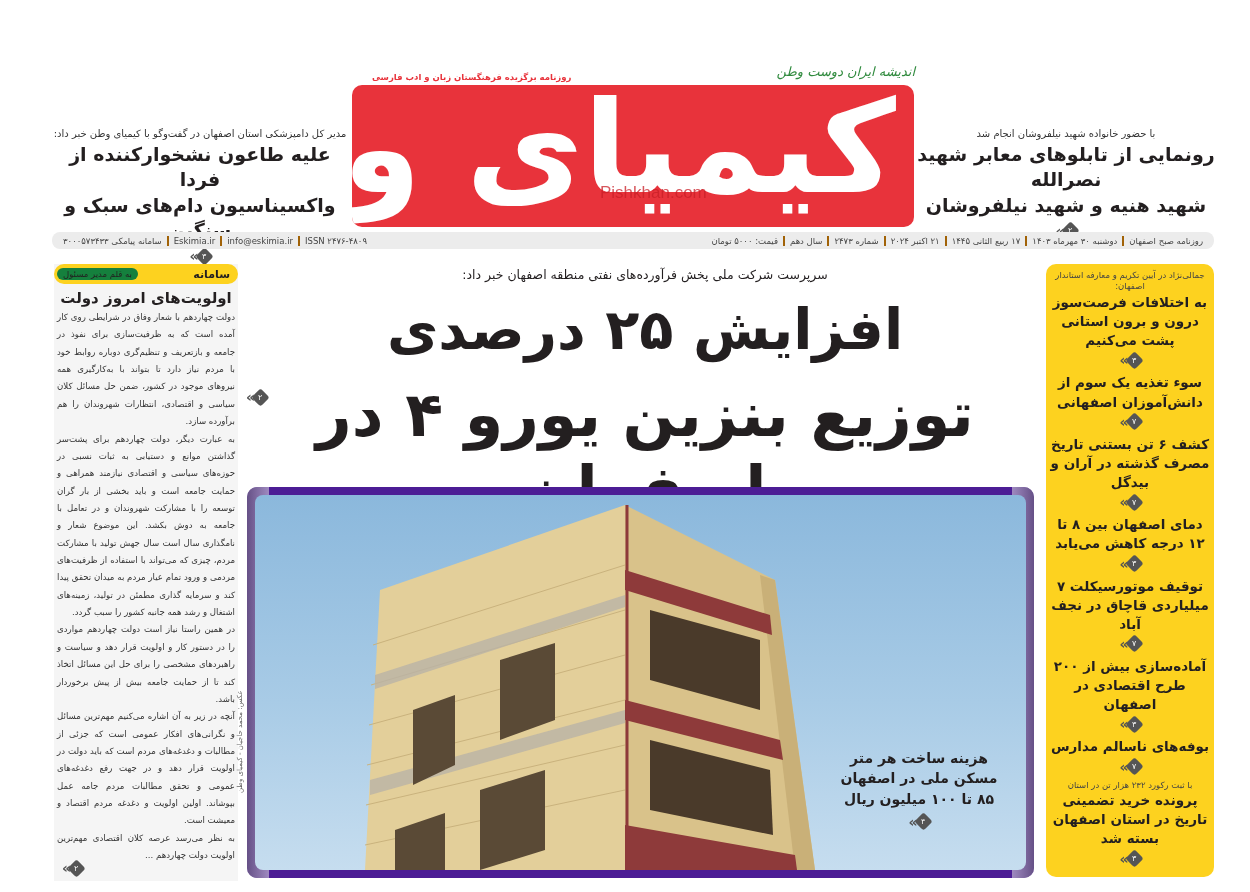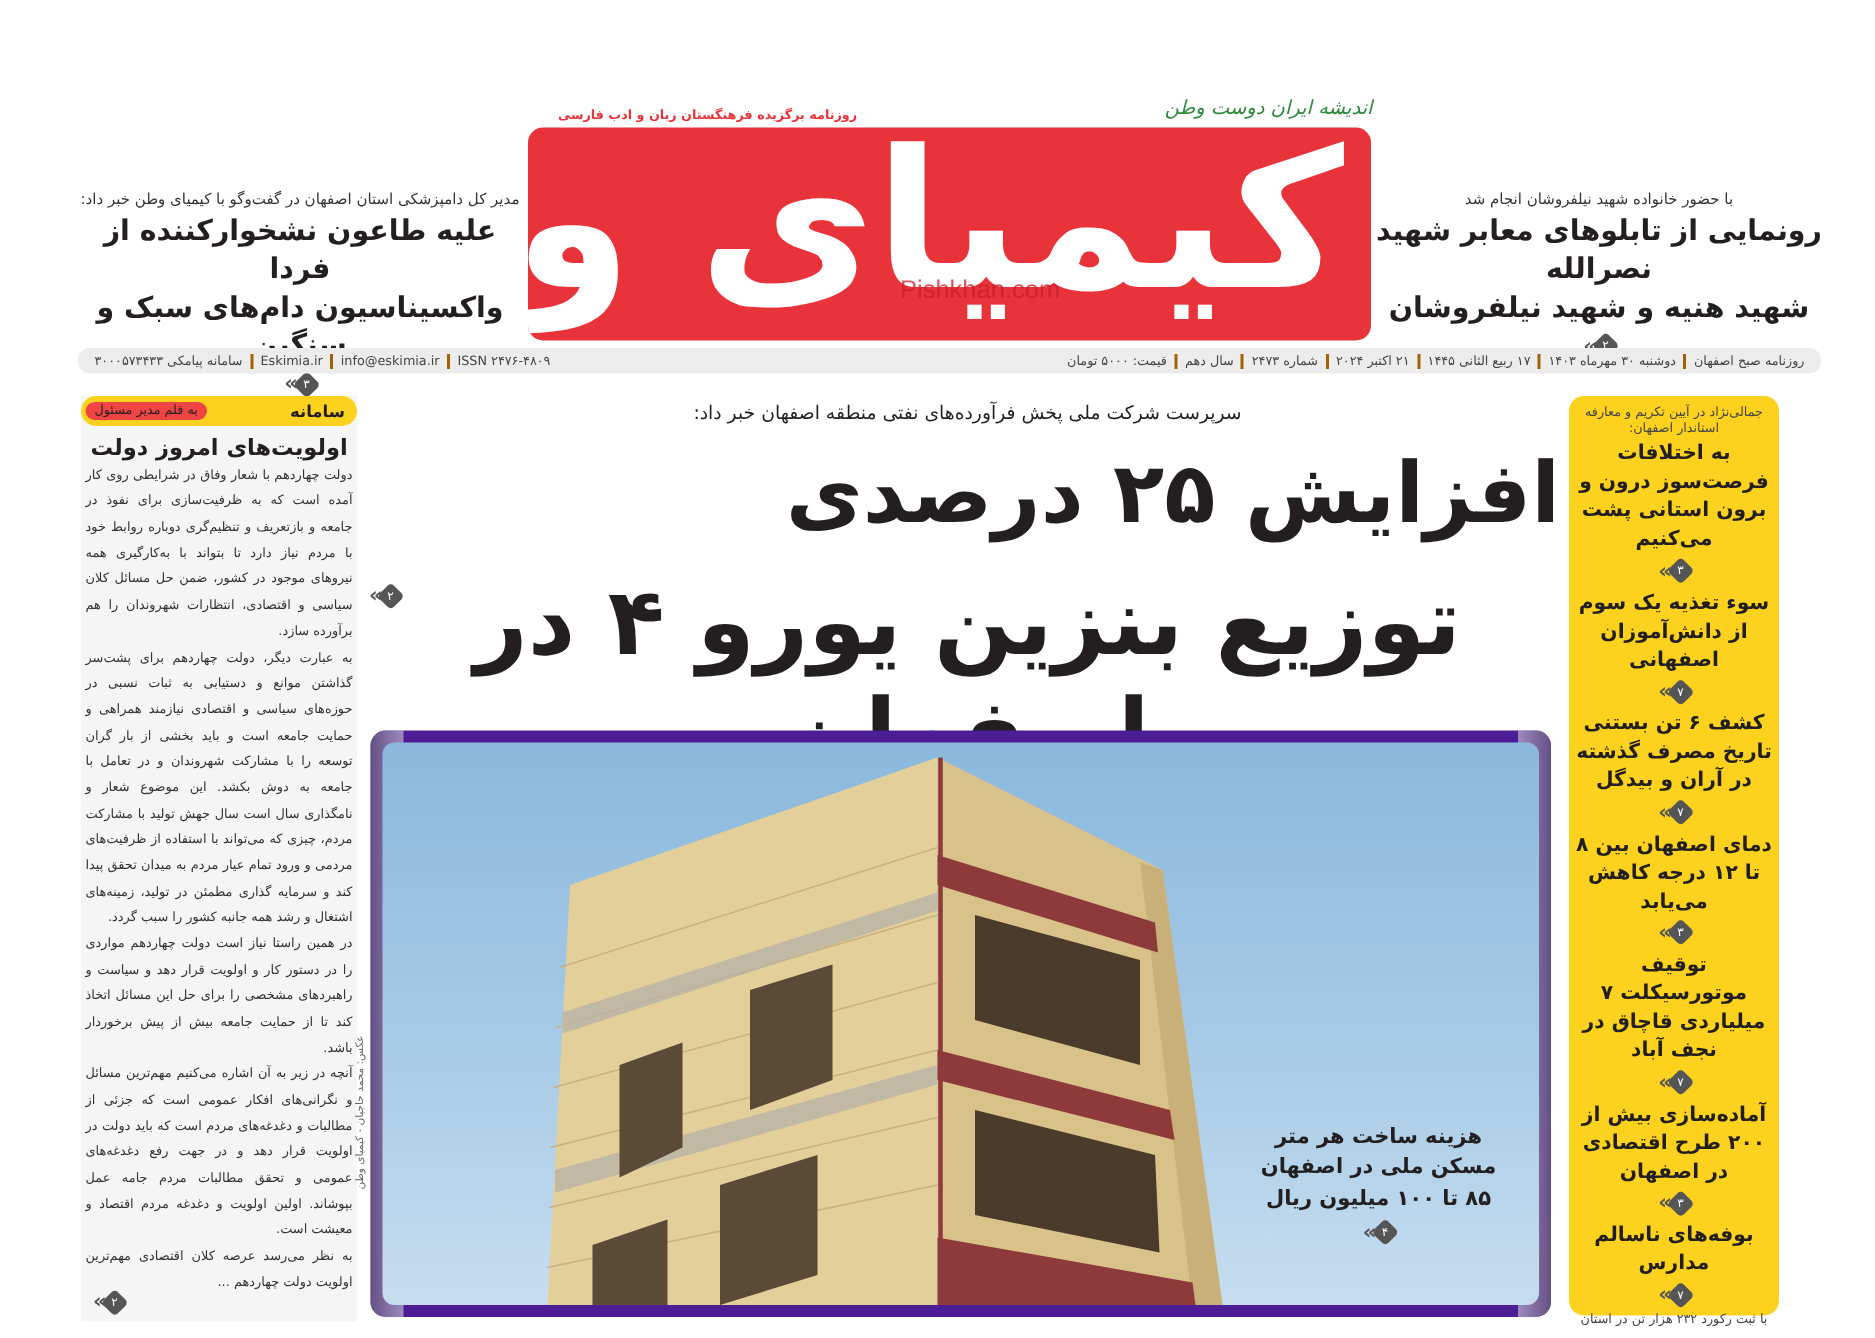--- a/index.html
+++ b/index.html
@@ -25,39 +25,39 @@
   .page-ref .num span { transform: rotate(-45deg); }
 
   
   .infobar { position: absolute; left: 52px; top: 232px; width: 1162px; height: 17px; background: #ececec; border-radius: 8px; display: flex; align-items: center; justify-content: space-between; padding: 0 6px; font-size: 8.5px; color: #444; }
   .infobar .group { display: flex; gap: 0; }
   .infobar .cell { padding: 0 5px; border-left: 2px solid #a16207; white-space: nowrap; }
   .infobar .cell:last-child { border-left: none; }
   .infobar .cell.ltr { direction: ltr; }
 
   
-  .yellow-col { position: absolute; left: 1046px; top: 264px; width: 140px; height: 613px; background: #fdd21f; border-radius: 10px; padding: 6px 4px; text-align: center; }
+  .yellow-col { position: absolute; left: 1046px; top: 264px; width: 168px; height: 613px; background: #fdd21f; border-radius: 10px; padding: 6px 4px; text-align: center; }
   .yitem { margin-bottom: 4px; }
   .yitem .ykicker { font-size: 8.5px; color: #444; line-height: 1.35; }
   .yitem .yhead { font-size: 13.5px; font-weight: bold; line-height: 1.42; color: #231f20; }
   .yitem .page-ref { margin-top: 2px; }
 
   
   .editorial { position: absolute; left: 54px; top: 264px; width: 184px; height: 617px; background: #f5f5f5; }
   .ed-header { display: flex; justify-content: space-between; align-items: center; height: 20px; background: #fdd21f; border-radius: 10px; padding: 0 8px 0 3px; }
   .ed-header .ed-label { font-size: 11px; color: #231f20; font-weight: bold; }
-  .ed-header .ed-author { font-size: 8.5px; background: #ef4444; border-radius: 8px; padding: 1px 6px; color: #231f20; }
+  .ed-header .ed-author { font-size: 8.5px; background: #15803d; border-radius: 8px; padding: 1px 6px; color: #231f20; }
   .ed-title { text-align: center; font-size: 15px; font-weight: bold; margin: 5px 0 2px; color: #231f20; }
   .ed-body { font-size: 8.6px; line-height: 2.02; color: #333; text-align: justify; padding: 0 3px; }
   .ed-body p { margin: 0; }
   .ed-more { position: absolute; left: 8px; bottom: 6px; }
 
   
   .lead-kicker { position: absolute; left: 250px; top: 267px; width: 790px; text-align: center; font-size: 12.5px; color: #231f20; }
-  .lead-line1 { position: absolute; left: 250px; top: 296px; width: 790px; text-align: right; font-size: 56px; font-weight: bold; color: #231f20; letter-spacing: -1px; line-height: 1.2; }
+  .lead-line1 { position: absolute; left: 250px; top: 296px; width: 790px; text-align: center; font-size: 56px; font-weight: bold; color: #231f20; letter-spacing: -1px; line-height: 1.2; }
   .lead-line2 { position: absolute; left: 250px; top: 378px; width: 790px; text-align: center; font-size: 62px; font-weight: bold; color: #231f20; letter-spacing: -1px; line-height: 1.2; }
   .lead-ref { position: absolute; left: 246px; top: 384px; }
 
   
   .photo-frame { position: absolute; left: 247px; top: 487px; width: 787px; height: 391px; background: #4c1d95; border-radius: 10px; padding: 8px; }
   .photo-frame::before, .photo-frame::after { content: ""; position: absolute; top: 0; width: 22px; height: 100%; }
   .photo-frame::before { left: 0; background: linear-gradient(90deg, #7a7a7a, #e3e3e3); border-radius: 10px 0 0 10px; opacity: .55; }
   .photo-frame::after { right: 0; background: linear-gradient(270deg, #7a7a7a, #e3e3e3); border-radius: 0 10px 10px 0; opacity: .55; }
   .photo { position: relative; width: 100%; height: 100%; border-radius: 8px; overflow: hidden; background: linear-gradient(180deg, #8bb8dc 0%, #a8cbe6 55%, #c6ddef 100%); z-index: 1; }
   .photo svg { position: absolute; left: 0; top: 0; }

